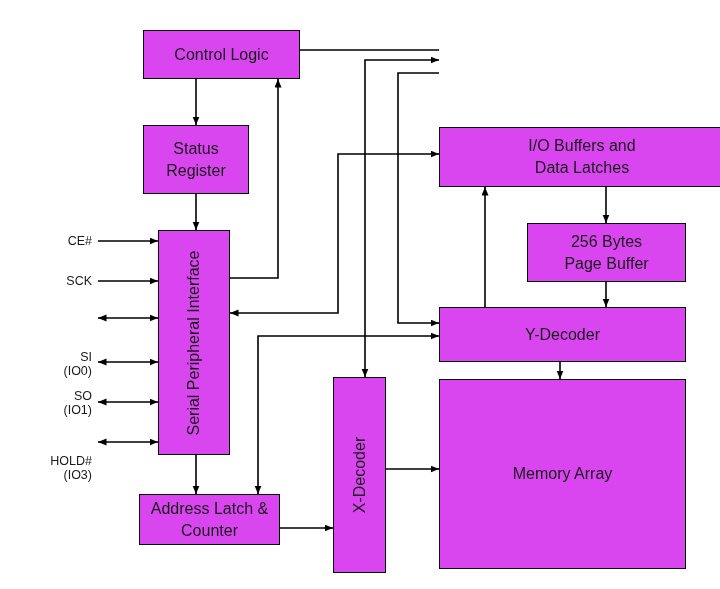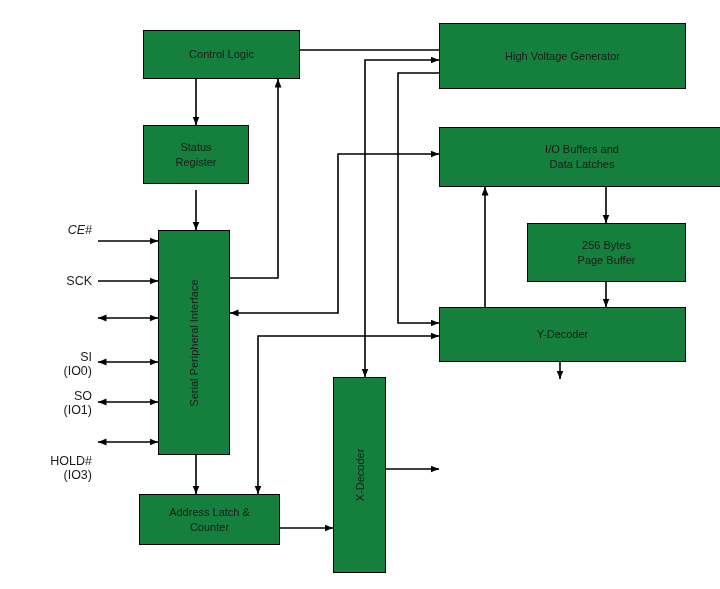--- a/index.html
+++ b/index.html
@@ -10,26 +10,26 @@
     font-family:"Liberation Sans", sans-serif;
     overflow:hidden;
   }
   .wires{position:absolute;left:0;top:0;}
   .wire{fill:none;stroke:#000000;stroke-width:1.6px;}
   .a-end{marker-end:url(#arr);}
   .a-both{marker-start:url(#arr);marker-end:url(#arr);}
   .box{
     position:absolute;
     box-sizing:border-box;
-    background:#15803d;
+    background:#d946ef;
     border:1.7px solid #000000;
     display:flex;align-items:center;justify-content:center;
     text-align:center;
     color:#1a1a1a;
-    font-size:11px;line-height:1.35;
+    font-size:16px;line-height:1.35;
   }
   .box-label{white-space:pre-line;}
   .vlabel{
     position:absolute;left:50%;top:50%;
     transform:translate(-50%,-50%) rotate(-90deg);
     white-space:nowrap;
   }
   .sig-label{
     position:absolute;
     left:24px;width:68px;
@@ -73,25 +73,22 @@
     <path class="wire a-both" d="M98,318 L158,318"></path>
     <path class="wire a-both" d="M98,362 L158,362"></path>
     <path class="wire a-both" d="M98,402 L158,402"></path>
     <path class="wire a-both" d="M98,442 L158,442"></path>
   </svg>
 
   <div class="box" style="left:143px;top:30px;width:157px;height:49px;">
     <span class="box-label">Control Logic</span>
   </div>
 
-  <div class="box" style="left:439px;top:23px;width:247px;height:66px;">
-    <span class="box-label">High Voltage Generator</span>
-  </div>
 
-  <div class="box" style="left:143px;top:125px;width:106px;height:59px;">
+  <div class="box" style="left:143px;top:125px;width:106px;height:69px;">
     <span class="box-label">Status
 Register</span>
   </div>
 
   <div class="box" style="left:439px;top:127px;width:286px;height:60px;">
     <span class="box-label">I/O Buffers and
 Data Latches</span>
   </div>
 
   <div class="box" style="left:527px;top:223px;width:159px;height:59px;">
@@ -104,27 +101,30 @@
   </div>
 
   <div class="box" style="left:439px;top:307px;width:247px;height:55px;">
     <span class="box-label">Y-Decoder</span>
   </div>
 
   <div class="box" style="left:333px;top:377px;width:53px;height:196px;">
     <span class="vlabel">X-Decoder</span>
   </div>
 
+  <div class="box" style="left:439px;top:379px;width:247px;height:190px;">
+    <span class="box-label">Memory Array</span>
+  </div>
 
   <div class="box" style="left:139px;top:494px;width:141px;height:51px;">
     <span class="box-label">Address Latch &amp;
 Counter</span>
   </div>
 
-  <div class="sig-label" style="top:230px;font-style:italic;">CE#</div>
+  <div class="sig-label" style="top:241px;">CE#</div>
   <div class="sig-label" style="top:281px;">SCK</div>
   <div class="sig-label" style="top:364px;">SI
 (IO0)</div>
   <div class="sig-label" style="top:403px;">SO
 (IO1)</div>
   <div class="sig-label" style="top:468px;">HOLD#
 (IO3)</div>
 
 </div>
 

